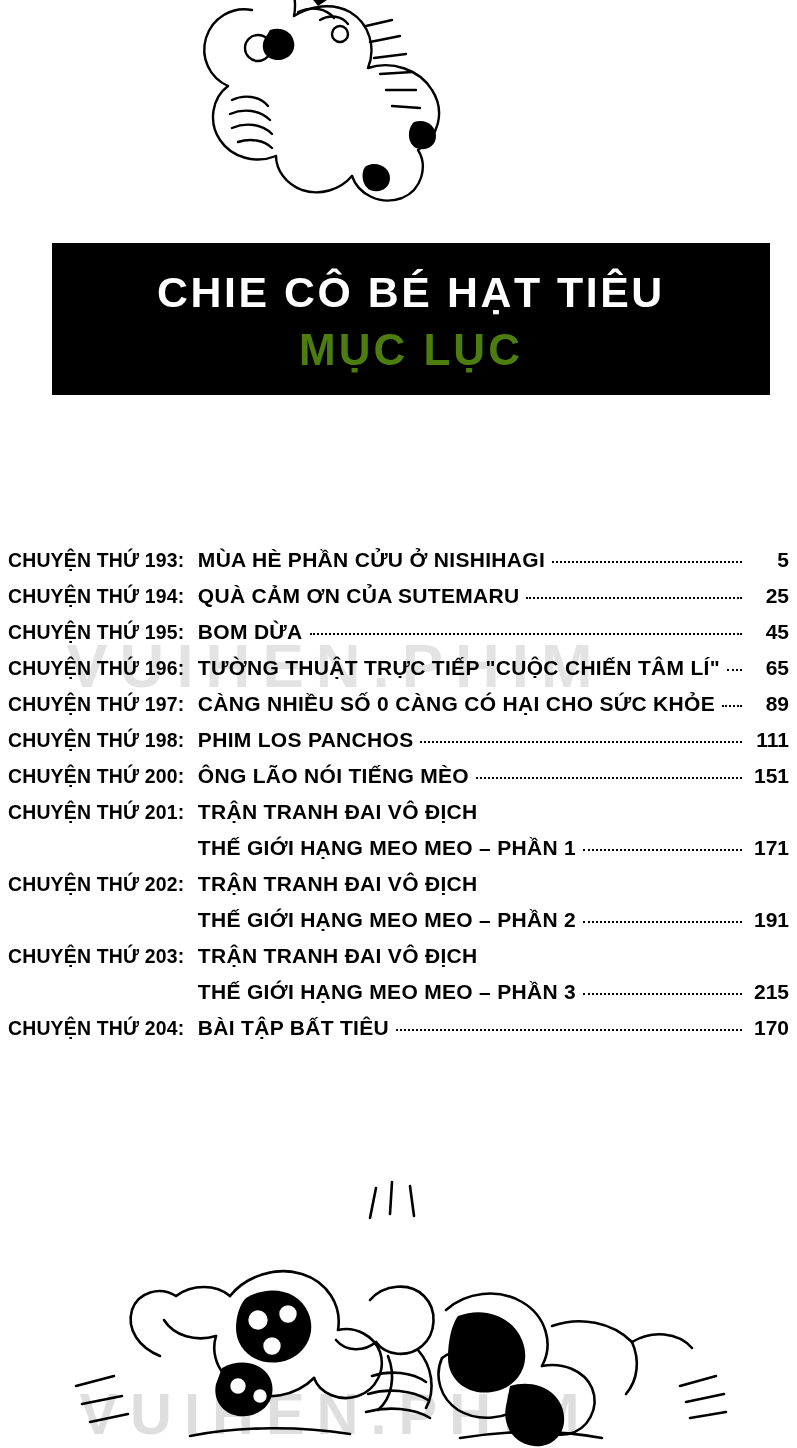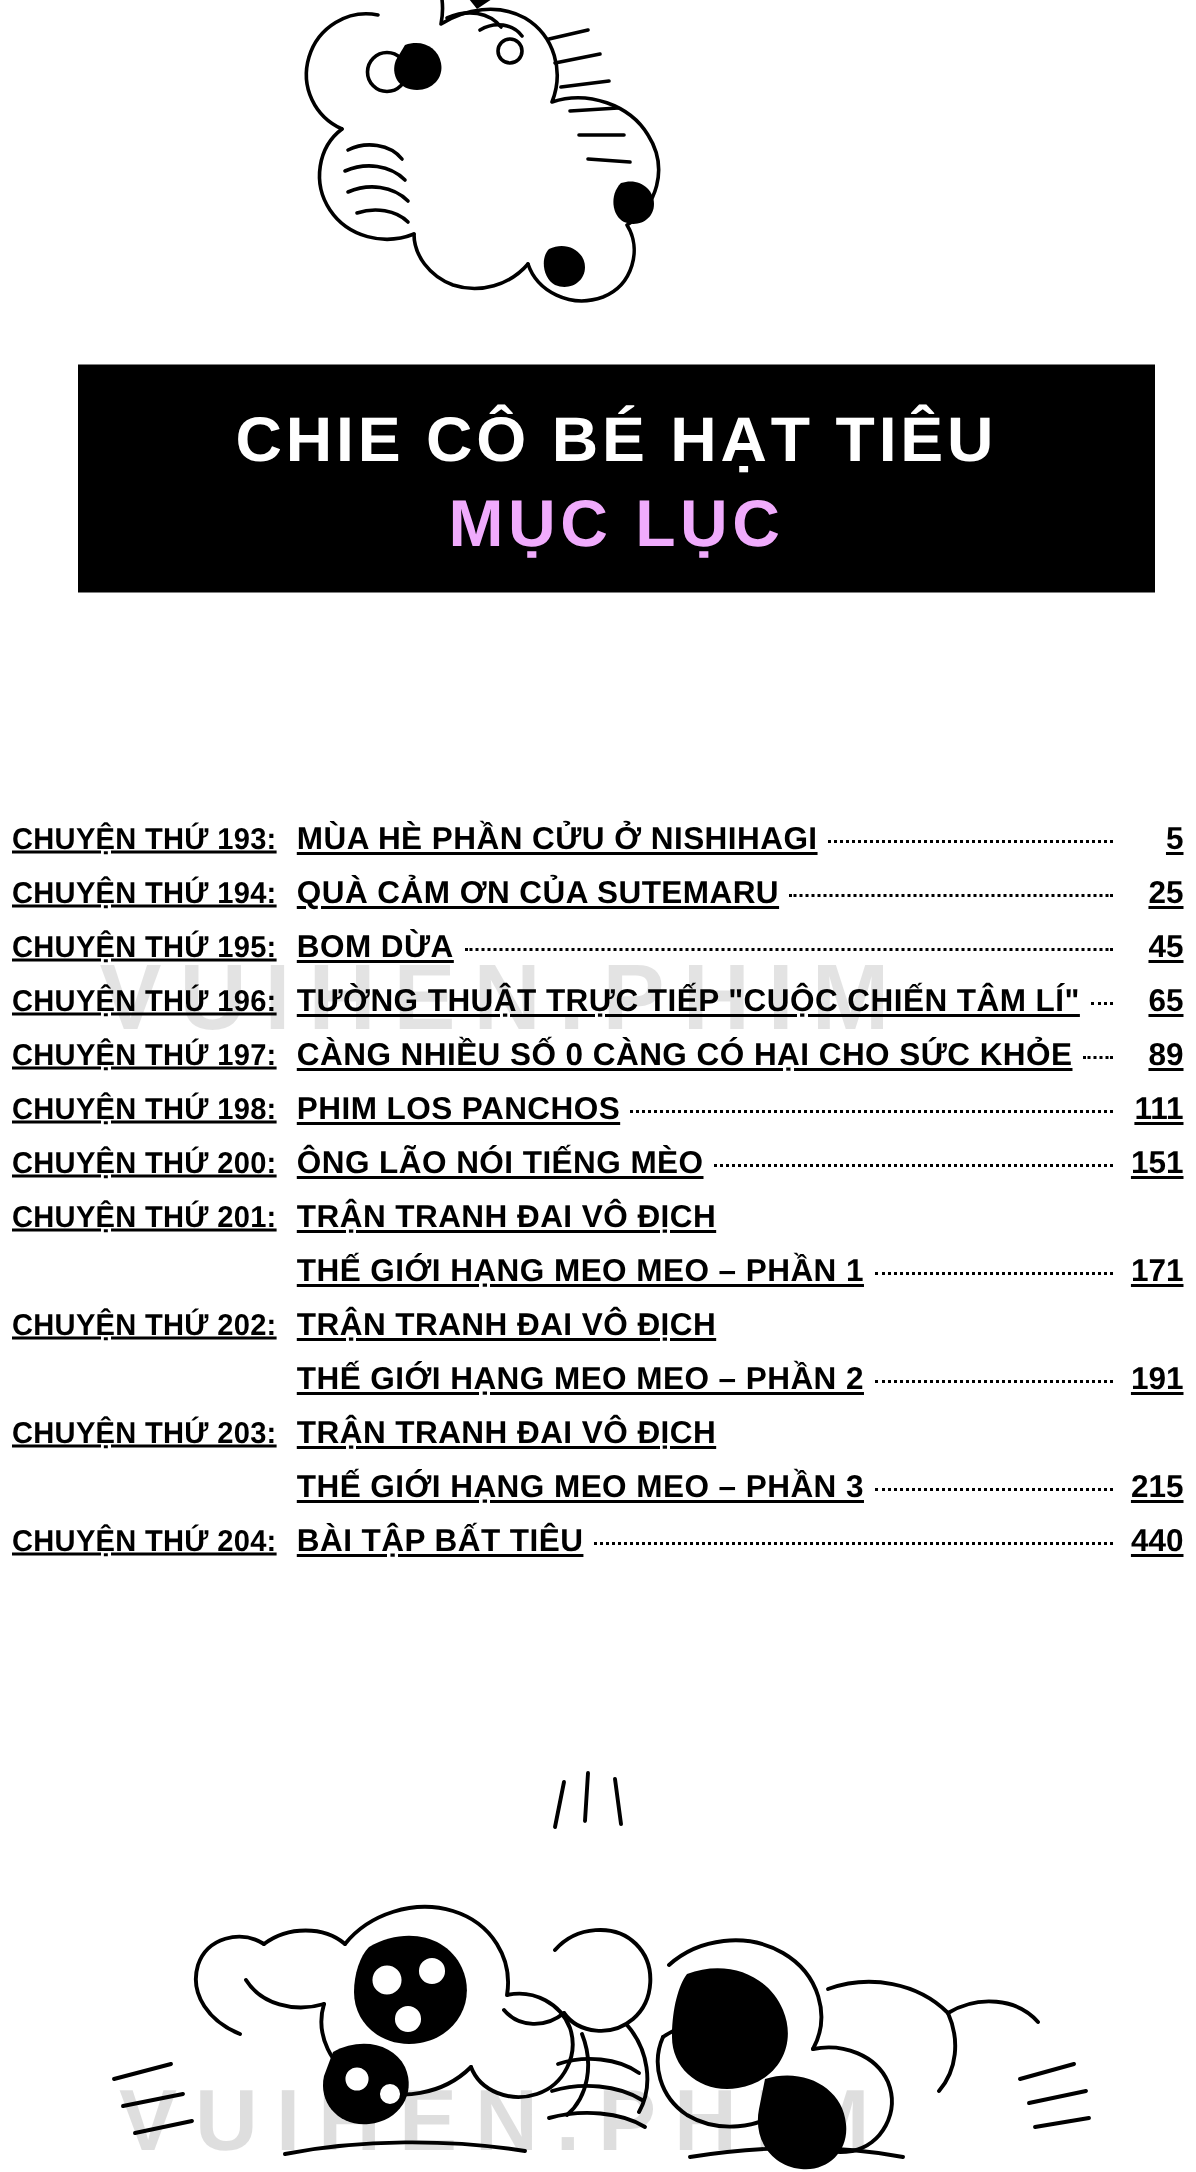--- a/index.html
+++ b/index.html
@@ -44,21 +44,21 @@
   .title-line1 {
     color: #ffffff;
     font-size: 42px;
     font-weight: bold;
     letter-spacing: 2.5px;
     line-height: 1.0;
     transform: scaleX(1.02);
     white-space: nowrap;
   }
   .title-line2 {
-    color: #f0abfc;
+    color: #4d7c0f;
     font-size: 44px;
     font-weight: bold;
     letter-spacing: 3px;
     line-height: 1.0;
     margin-top: 14px;
     white-space: nowrap;
   }
 
   
   .watermark {
@@ -82,21 +82,20 @@
     position: absolute;
     left: 8px;
     top: 548px;
     width: 781px;
   }
   .toc-row {
     display: flex;
     align-items: baseline;
     height: 36px;
     white-space: nowrap;
-    text-decoration: underline;
   }
   .toc-chapter {
     font-size: 20px;
     font-weight: bold;
     letter-spacing: 0.2px;
     flex: 0 0 auto;
     transform: scaleX(0.97);
     transform-origin: left center;
   }
   .toc-title {
@@ -273,21 +272,21 @@
     <span class="toc-chapter">CHUYỆN THỨ 203:</span>
     <span class="toc-title">THẾ GIỚI HẠNG MEO MEO – PHẦN 3</span>
     <span class="toc-dots"></span>
     <span class="toc-page">215</span>
   </div>
 
   <div class="toc-row">
     <span class="toc-chapter">CHUYỆN THỨ 204:</span>
     <span class="toc-title">BÀI TẬP BẤT TIÊU</span>
     <span class="toc-dots"></span>
-    <span class="toc-page">440</span>
+    <span class="toc-page">170</span>
   </div>
 
 </div>
 
 <div class="bottom-art">
   <svg viewBox="0 0 720 268" width="720" height="268" xmlns="http://www.w3.org/2000/svg">
     <g fill="none" stroke="#000" stroke-width="2.6" stroke-linecap="round" stroke-linejoin="round">
 
       <path d="M336 8 L 330 38"></path>
       <path d="M352 2 L 350 34"></path>

